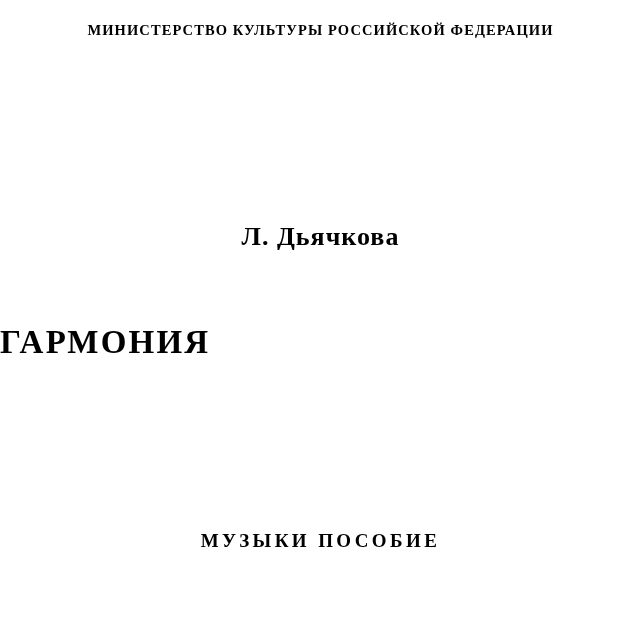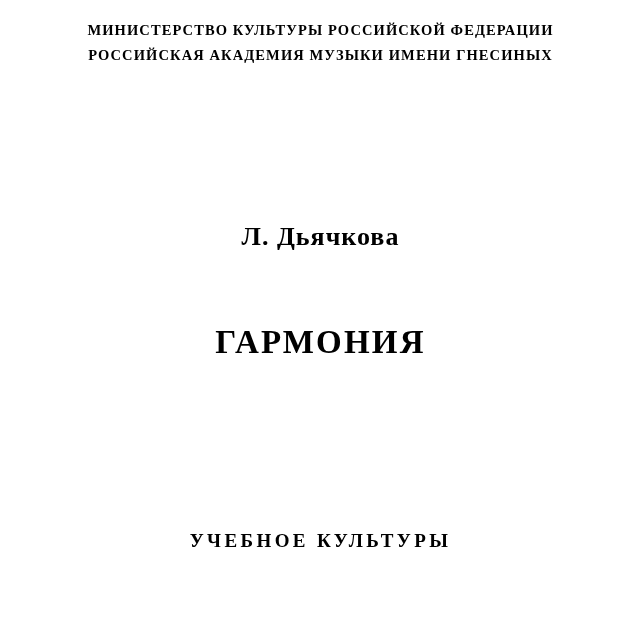--- a/index.html
+++ b/index.html
@@ -45,21 +45,20 @@
     font-family: "Liberation Serif", serif;
     font-weight: bold;
     font-size: 26px;
     letter-spacing: 1px;
   }
   .title-block {
     position: absolute;
     top: 320px;
     left: 0;
     right: 0;
-    text-align: center;
   }
   .title-main {
     font-family: "Liberation Serif", serif;
     font-weight: bold;
     font-size: 33px;
     letter-spacing: 2.2px;
     line-height: 44px;
   }
   .title-sub {
     font-family: "Liberation Serif", serif;
@@ -88,24 +87,23 @@
     letter-spacing: 3.4px;
   }
 </style>
 </head>
 <body>
 
 <div class="page">
 
   <div class="institution-block">
     <div class="institution-line">МИНИСТЕРСТВО КУЛЬТУРЫ РОССИЙСКОЙ ФЕДЕРАЦИИ</div>
-    <div class="institution-line">РОССИЙСКАЯ АКАДЕМИЯ МУЗЫКИ ИМЕНИ ГНЕСИНЫХ</div>
   </div>
 
   <div class="author">Л. Дьячкова</div>
 
   <div class="title-block">
     <div class="title-main">ГАРМОНИЯ</div>
   </div>
 
-  <div class="subtitle-type">УЧЕБНОЕ КУЛЬТУРЫ</div>
+  <div class="subtitle-type">МУЗЫКИ ПОСОБИЕ</div>
 
 </div>
 
 </body></html>

